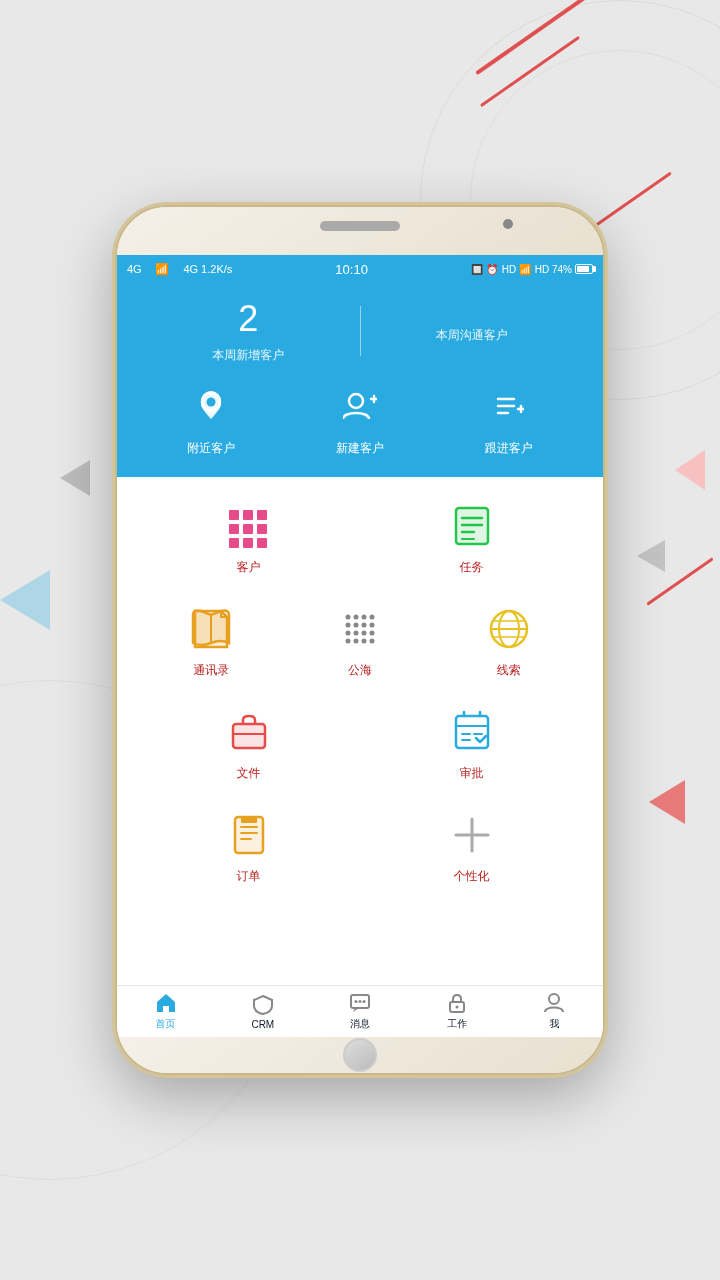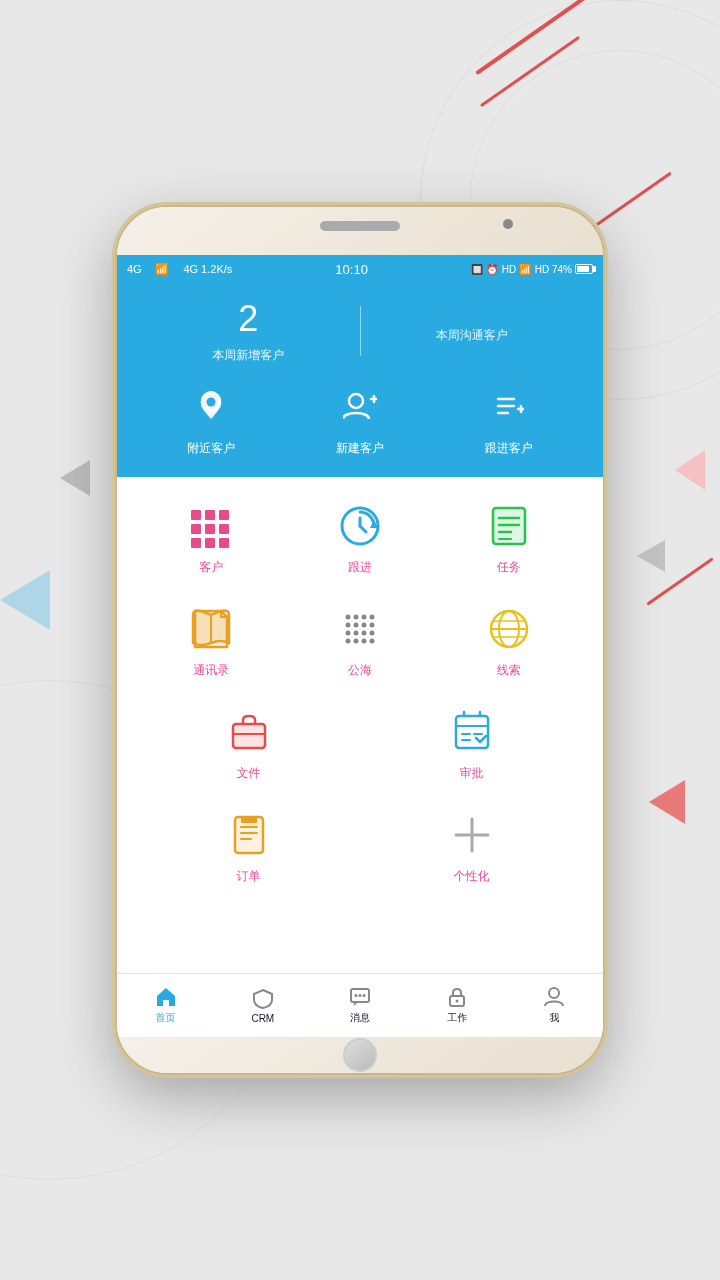--- a/index.html
+++ b/index.html
@@ -185,29 +185,29 @@
     .grid-icon {
       width: 50px;
       height: 50px;
       display: flex;
       align-items: center;
       justify-content: center;
       font-size: 32px;
     }
     .grid-label {
       font-size: 12px;
-      color: #ec4899;
+      color: #b91c1c;
     }
 
     
     .bottom-nav {
       background: white;
       border-top: 1px solid #e5e5e5;
       display: flex;
-      height: 64px;
+      height: 52px;
       flex-shrink: 0;
     }
     .nav-item {
       flex: 1;
       display: flex;
       flex-direction: column;
       align-items: center;
       justify-content: center;
       gap: 3px;
       cursor: pointer;
@@ -370,32 +370,20 @@
               <rect x="16" y="20" width="10" height="10" rx="1" fill="#e84b8a"></rect>
               <rect x="30" y="20" width="10" height="10" rx="1" fill="#e84b8a"></rect>
               <rect x="2" y="34" width="10" height="10" rx="1" fill="#e84b8a"></rect>
               <rect x="16" y="34" width="10" height="10" rx="1" fill="#e84b8a"></rect>
               <rect x="30" y="34" width="10" height="10" rx="1" fill="#e84b8a"></rect>
             </svg>
           </div>
           <div class="grid-label">客户</div>
         </div>
 
-        <div class="grid-item">
-          <div class="grid-icon">
-            <svg width="44" height="44" viewBox="0 0 44 44">
-              <circle cx="22" cy="22" r="18" fill="none" stroke="#29abe2" stroke-width="3"></circle>
-              <path d="M22 8 A14 14 0 0 1 36 22" fill="none" stroke="#29abe2" stroke-width="3" stroke-linecap="round"></path>
-              <polygon points="36,16 40,24 32,24" fill="#29abe2"></polygon>
-              <line x1="22" y1="14" x2="22" y2="22" stroke="#29abe2" stroke-width="3" stroke-linecap="round"></line>
-              <line x1="22" y1="22" x2="28" y2="28" stroke="#29abe2" stroke-width="3" stroke-linecap="round"></line>
-            </svg>
-          </div>
-          <div class="grid-label">跟进</div>
-        </div>
 
         <div class="grid-item">
           <div class="grid-icon">
             <svg width="44" height="44" viewBox="0 0 44 44">
               <rect x="6" y="4" width="32" height="36" rx="3" fill="#26c44b" opacity="0.15"></rect>
               <rect x="6" y="4" width="32" height="36" rx="3" fill="none" stroke="#26c44b" stroke-width="2.5"></rect>
               <line x1="12" y1="14" x2="32" y2="14" stroke="#26c44b" stroke-width="2.5" stroke-linecap="round"></line>
               <line x1="12" y1="21" x2="32" y2="21" stroke="#26c44b" stroke-width="2.5" stroke-linecap="round"></line>
               <line x1="12" y1="28" x2="24" y2="28" stroke="#26c44b" stroke-width="2.5" stroke-linecap="round"></line>
               <line x1="12" y1="35" x2="24" y2="35" stroke="#26c44b" stroke-width="2" stroke-linecap="round"></line>

